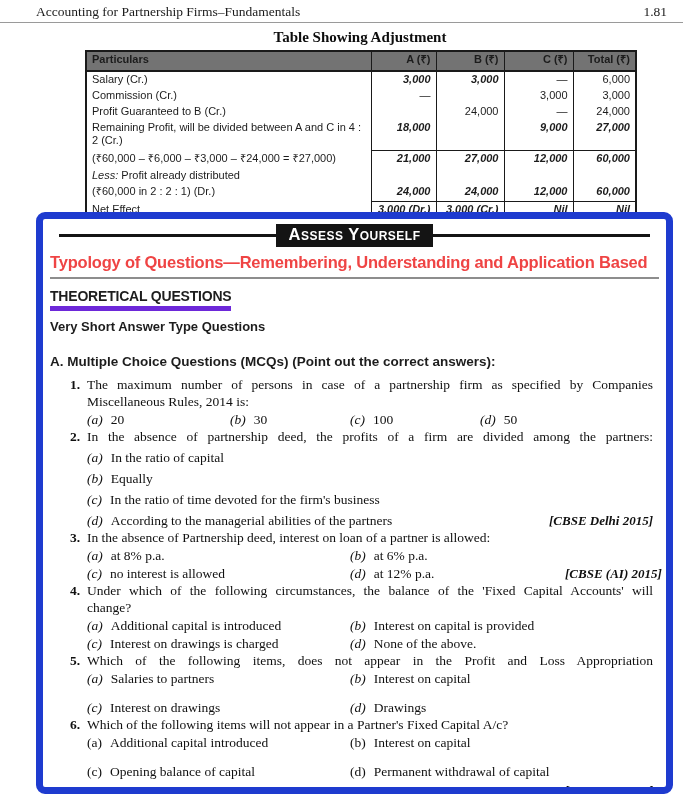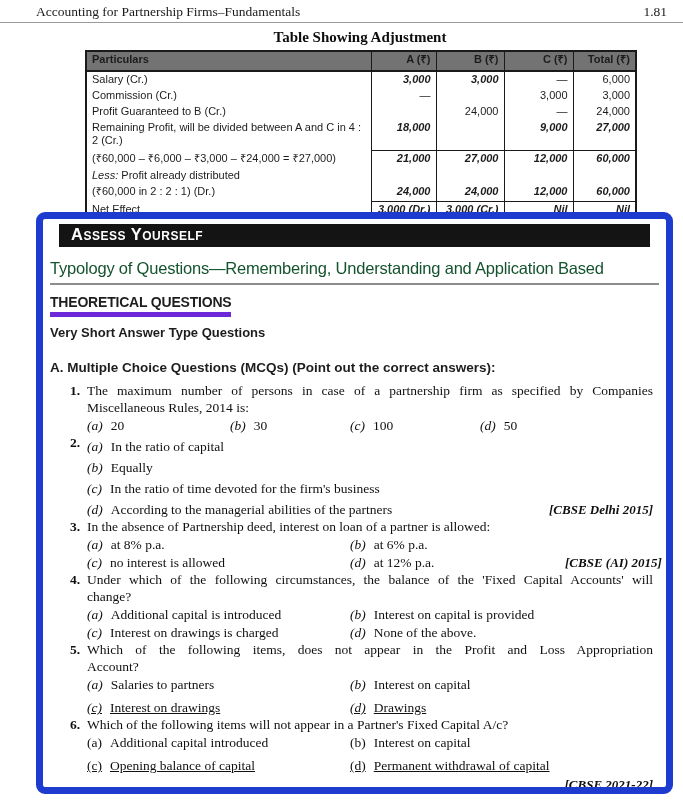--- a/index.html
+++ b/index.html
@@ -26,45 +26,45 @@
   .bi{font-weight:bold;font-style:italic;}
   td.lt{border-top:1.5px solid #1a1a1a;}
   tr.r16 td{height:14px;}
   tr.r17 td{height:15px;}
   tr.r30 td{height:28px;}
 
   
   .assess-box{position:absolute;left:36px;top:212px;width:637px;height:582px;box-sizing:border-box;
               background:#fff;border:7px solid #1e3bcf;border-radius:9px;overflow:hidden;}
 
-  .ribbon-row{display:flex;margin:5px 16px 0 16px;flex-direction:column;}
+  .ribbon-row{display:flex;align-items:center;margin:5px 16px 0 16px;}
   .ribbon-line{flex:1;height:3px;background:#141414;}
   .ribbon-label{background:#141414;color:#fff;font-variant:small-caps;font-weight:bold;
                 font-size:16.5px;letter-spacing:.5px;padding:1px 12px 4px;line-height:18px;}
 
-  .typology{margin:12px 7px 0 7px;font-size:16.5px;font-weight:normal;letter-spacing:-0.2px;color:#14532d;
+  .typology{margin:6px 7px 0 7px;font-size:16.5px;font-weight:bold;letter-spacing:-0.2px;color:#ef4444;
             border-bottom:2px solid #8d8d8d;padding-bottom:5px;}
   .theoretical-wrap{margin:8px 0 0 7px;}
   .theoretical{display:inline-block;font-size:14px;font-weight:bold;letter-spacing:-0.2px;color:#1d1d1d;
                border-bottom:5px solid #6d28d9;padding-bottom:2px;}
   .very-short{margin:8px 0 0 7px;font-size:13px;font-weight:bold;color:#1d1d1d;}
   .mcq-head{margin:20px 0 0 7px;font-size:13.5px;font-weight:bold;color:#1d1d1d;}
 
   
   .questions{margin:7px 13px 0 0;font-family:"Liberation Serif",serif;font-size:13.5px;
              line-height:17px;color:#101010;}
   .q{display:flex;}
   .qnum{flex:0 0 44px;text-align:right;font-weight:bold;padding-right:7px;box-sizing:border-box;}
   .qbody{flex:1;min-width:0;}
   .jline{text-align:justify;text-align-last:justify;}
   .opt4{display:grid;grid-template-columns:143px 120px 130px 1fr;}
   .opt2{display:grid;grid-template-columns:263px 1fr;}
   .opt2c{display:grid;grid-template-columns:263px 215px 1fr;}
   .orow{margin-top:1px;}
-  .orow2{margin-top:6px;text-decoration:underline;}
+  .orow2{margin-top:12px;}
   .vopt{margin-top:4px;}
   .vopt-last{margin-top:4px;display:flex;}
   .ol{font-style:italic;margin-right:8px;}
   .olu{font-style:normal;margin-right:8px;}
   .cite{font-weight:bold;font-style:italic;font-size:13px;text-align:right;white-space:nowrap;}
   .cite-ml{margin-left:auto;}
   .cite-line{margin-top:2px;text-align:right;}
 </style>
 </head>
 <body>
@@ -186,20 +186,21 @@
             <span><i class="ol">(b)</i><span>30</span></span>
             <span><i class="ol">(c)</i><span>100</span></span>
             <span><i class="ol">(d)</i><span>50</span></span>
           </div>
         </div>
       </div>
 
       <div class="q">
         <div class="qnum">2.</div>
         <div class="qbody">
+          <div class="jline">In the absence of partnership deed, the profits of a firm are divided among the partners:</div>
           <div class="vopt"><i class="ol">(a)</i><span>In the ratio of capital</span></div>
           <div class="vopt"><i class="ol">(b)</i><span>Equally</span></div>
           <div class="vopt"><i class="ol">(c)</i><span>In the ratio of time devoted for the firm's business</span></div>
           <div class="vopt-last">
             <span><i class="ol">(d)</i><span>According to the managerial abilities of the partners</span></span>
             <span class="cite cite-ml">[CBSE Delhi 2015]</span>
           </div>
         </div>
       </div>
 
@@ -232,21 +233,20 @@
             <span><i class="ol">(c)</i><span>Interest on drawings is charged</span></span>
             <span><i class="ol">(d)</i><span>None of the above.</span></span>
           </div>
         </div>
       </div>
 
       <div class="q">
         <div class="qnum">5.</div>
         <div class="qbody">
           <div class="jline">Which of the following items, does not appear in the Profit and Loss Appropriation</div>
-          <div>Account?</div>
           <div class="opt2 orow">
             <span><i class="ol">(a)</i><span>Salaries to partners</span></span>
             <span><i class="ol">(b)</i><span>Interest on capital</span></span>
           </div>
           <div class="opt2 orow2">
             <span><i class="ol">(c)</i><span>Interest on drawings</span></span>
             <span><i class="ol">(d)</i><span>Drawings</span></span>
           </div>
         </div>
       </div>

